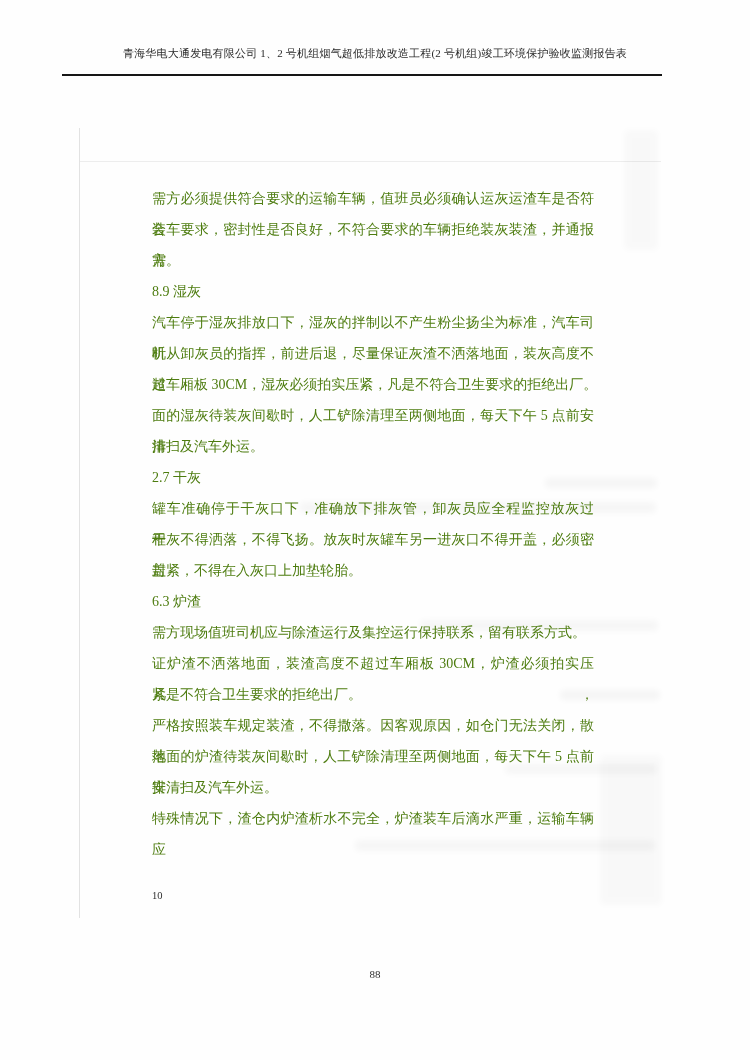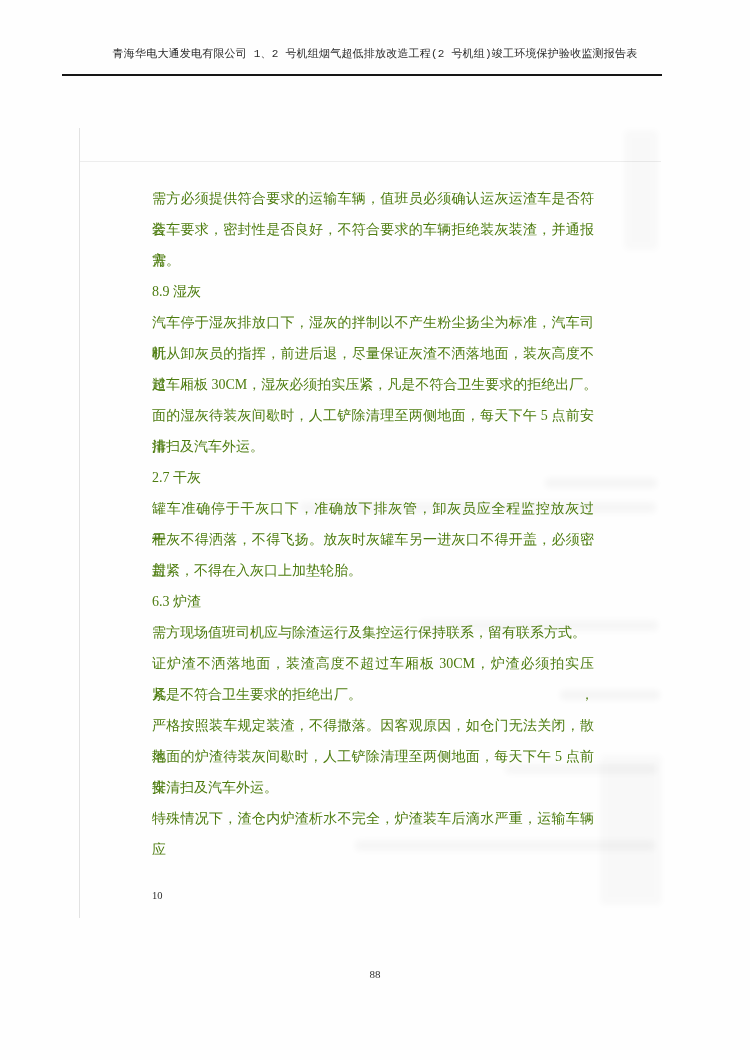--- a/index.html
+++ b/index.html
@@ -21,21 +21,20 @@
     position: absolute;
     top: 46px; left: 0;
     width: 750px;
     text-align: center;
   }
   .doc-header .title {
     font-size: 11px;
     color: #2a2a2a;
     letter-spacing: 0.2px;
     white-space: nowrap;
-    font-family: Liberation Mono, monospace;
   }
   .header-rule {
     position: absolute;
     top: 74px; left: 62px;
     width: 600px; height: 2px;
     background: #161616;
   }
   
   .scan-edge-left {
     position: absolute;

